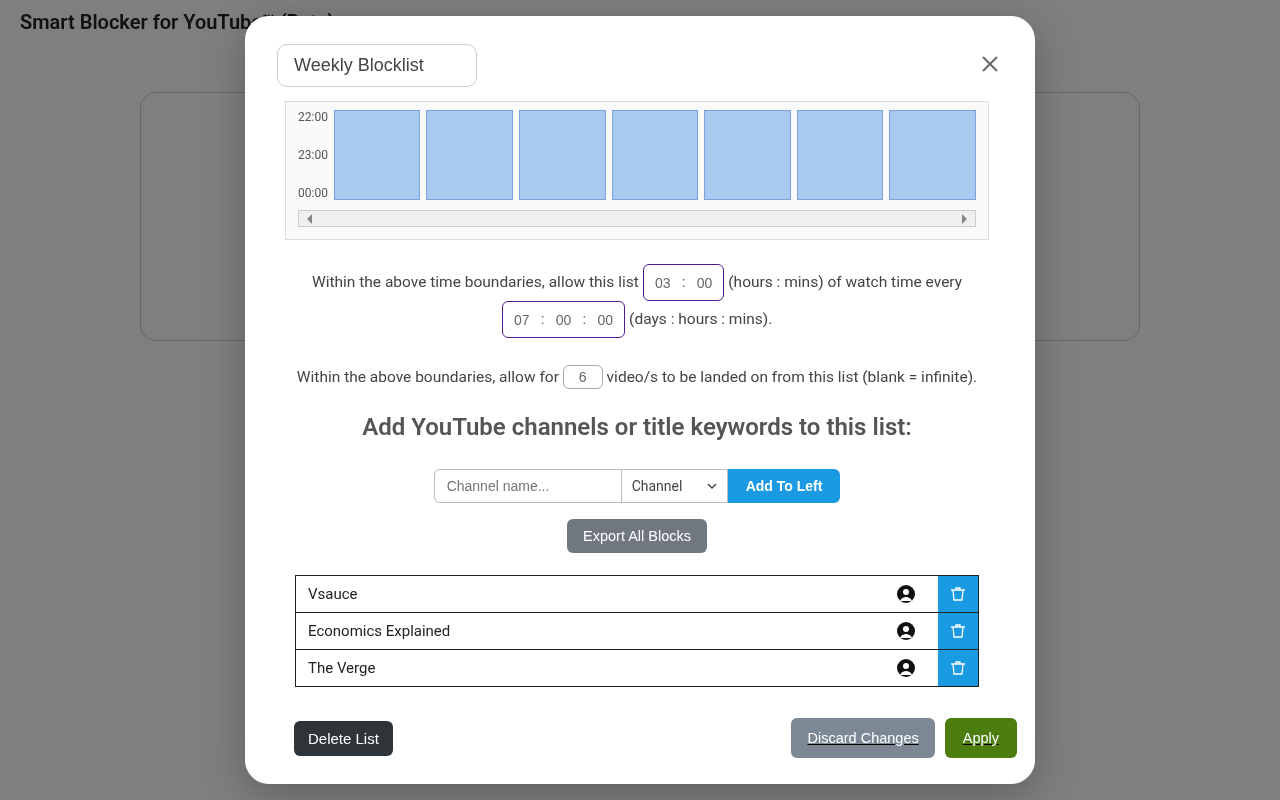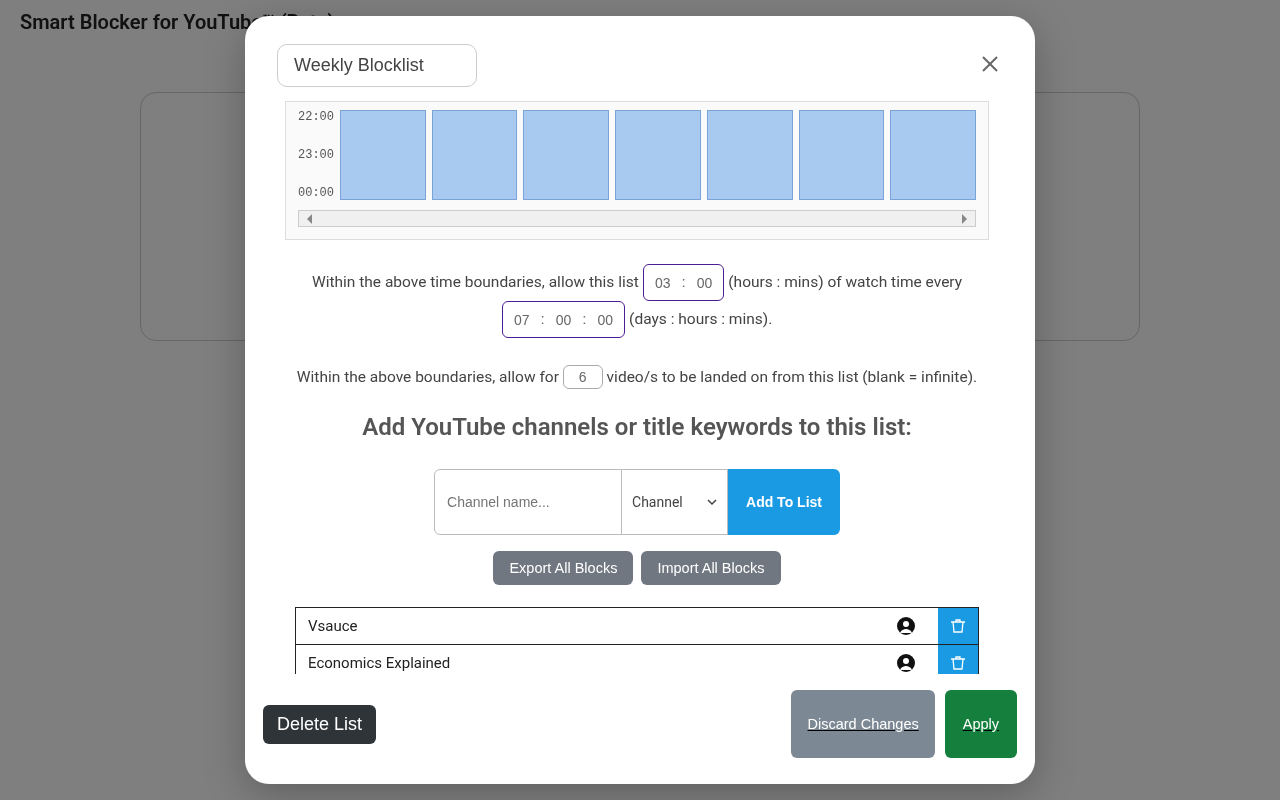--- a/index.html
+++ b/index.html
@@ -122,21 +122,20 @@
     .time-grid-wrap {
       margin: 0 40px 8px 40px;
       background: #fafafa;
       border: 1px solid #ddd;
       padding: 8px 12px 12px 12px;
       position: relative;
     }
     .time-grid {
       display: flex;
       align-items: stretch;
-      font-family: Liberation Mono, monospace;
     }
     .time-labels {
       display: flex;
       flex-direction: column;
       justify-content: space-between;
       padding-right: 6px;
       font-size: 12px;
       color: #555;
       height: 90px;
     }
@@ -210,21 +209,21 @@
       margin: 20px 0 28px 0;
     }
     
     .add-row {
       display: flex;
       justify-content: center;
       gap: 0;
     }
     .add-row input[type=text] {
       width: 188px;
-      padding: 24px 12px;
+      padding: 8px 12px;
       border: 1px solid #bbb;
       border-top-left-radius: 6px;
       border-bottom-left-radius: 6px;
       font-size: 14px;
       color: #888;
     }
     .add-row .select-wrap {
       width: 106px;
       border: 1px solid #bbb;
       border-left: none;
@@ -305,38 +304,39 @@
       align-items: center;
     }
     .footer-left { }
     .footer-right { margin-left: auto; display: flex; gap: 10px; text-decoration: underline; }
     .dark-btn {
       background: #2f3438;
       color: #fff;
       border: none;
       border-radius: 6px;
       padding: 9px 14px;
-      font-size: 18px;
-      cursor: pointer;
+      font-size: 15px;
+      cursor: pointer;
+      margin-left: 31px;
     }
     .mid-btn {
       background: #7c8893;
       color: #fff;
       border: none;
       border-radius: 6px;
       padding: 9px 16px;
       font-size: 14.5px;
       cursor: pointer;
     }
     .blue-btn {
-      background: #15803d;
+      background: #4d7c0f;
       color: #fff;
       border: none;
       border-radius: 6px;
-      padding: 26px 18px;
+      padding: 12px 18px;
       font-size: 14.5px;
       cursor: pointer;
     }
     .chev { width: 10px; height: 10px; }
   </style>
 </head>
 <body>
 
 <div class="bg-header">
   <div class="bg-title">Smart Blocker for YouTube™ (Beta)</div>
@@ -439,26 +439,25 @@
     <div class="section-title">Add YouTube channels or title keywords to this list:</div>
 
     <div class="add-row">
       <input type="text" placeholder="Channel name..." style="">
       <div class="select-wrap">
         <span>Channel</span>
         <svg class="chev" viewBox="0 0 10 10">
             <path d="M1 3l4 4 4-4" stroke="#444" stroke-width="1.5" fill="none"></path>
           </svg>
       </div>
-      <button class="add-btn">Add To List</button>
+      <button class="add-btn">Add To Left</button>
     </div>
 
     <div class="ie-row">
       <button class="gray-btn">Export All Blocks</button>
-      <button class="gray-btn">Import All Blocks</button>
     </div>
 
     <div class="block-list">
       <div class="block-item">
         <div class="block-name">Vsauce</div>
         <div class="block-type-icon">
           <svg width="20" height="20" viewBox="0 0 20 20">
               <circle cx="10" cy="10" r="9" fill="#111"></circle>
               <circle cx="10" cy="8" r="3" fill="#fff"></circle>
               <path d="M4 17c1-3 4-4 6-4s5 1 6 4" fill="#fff"></path>

